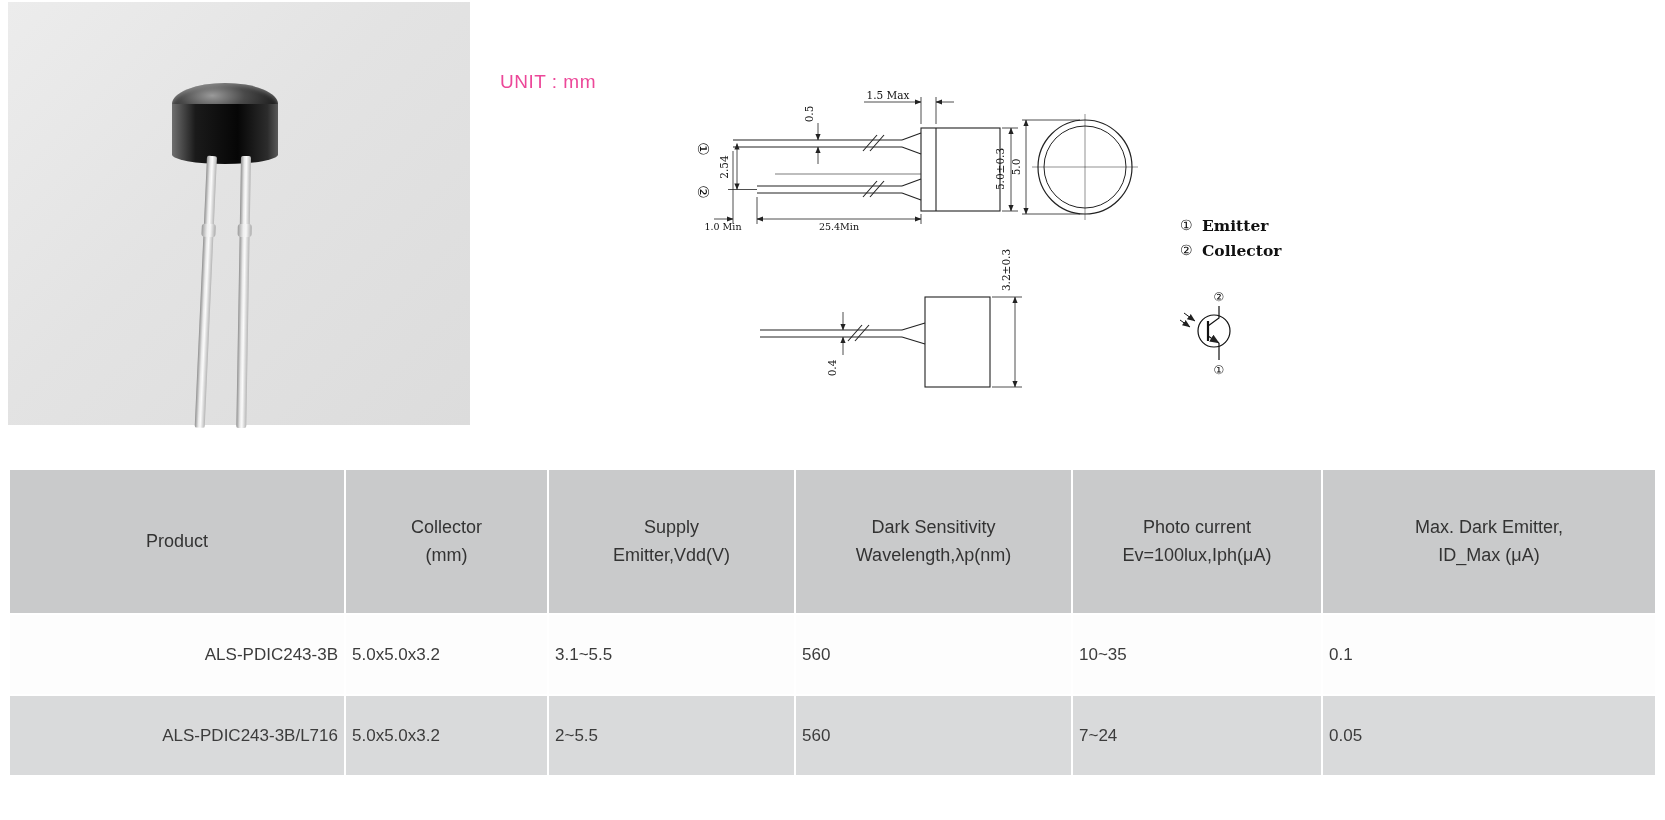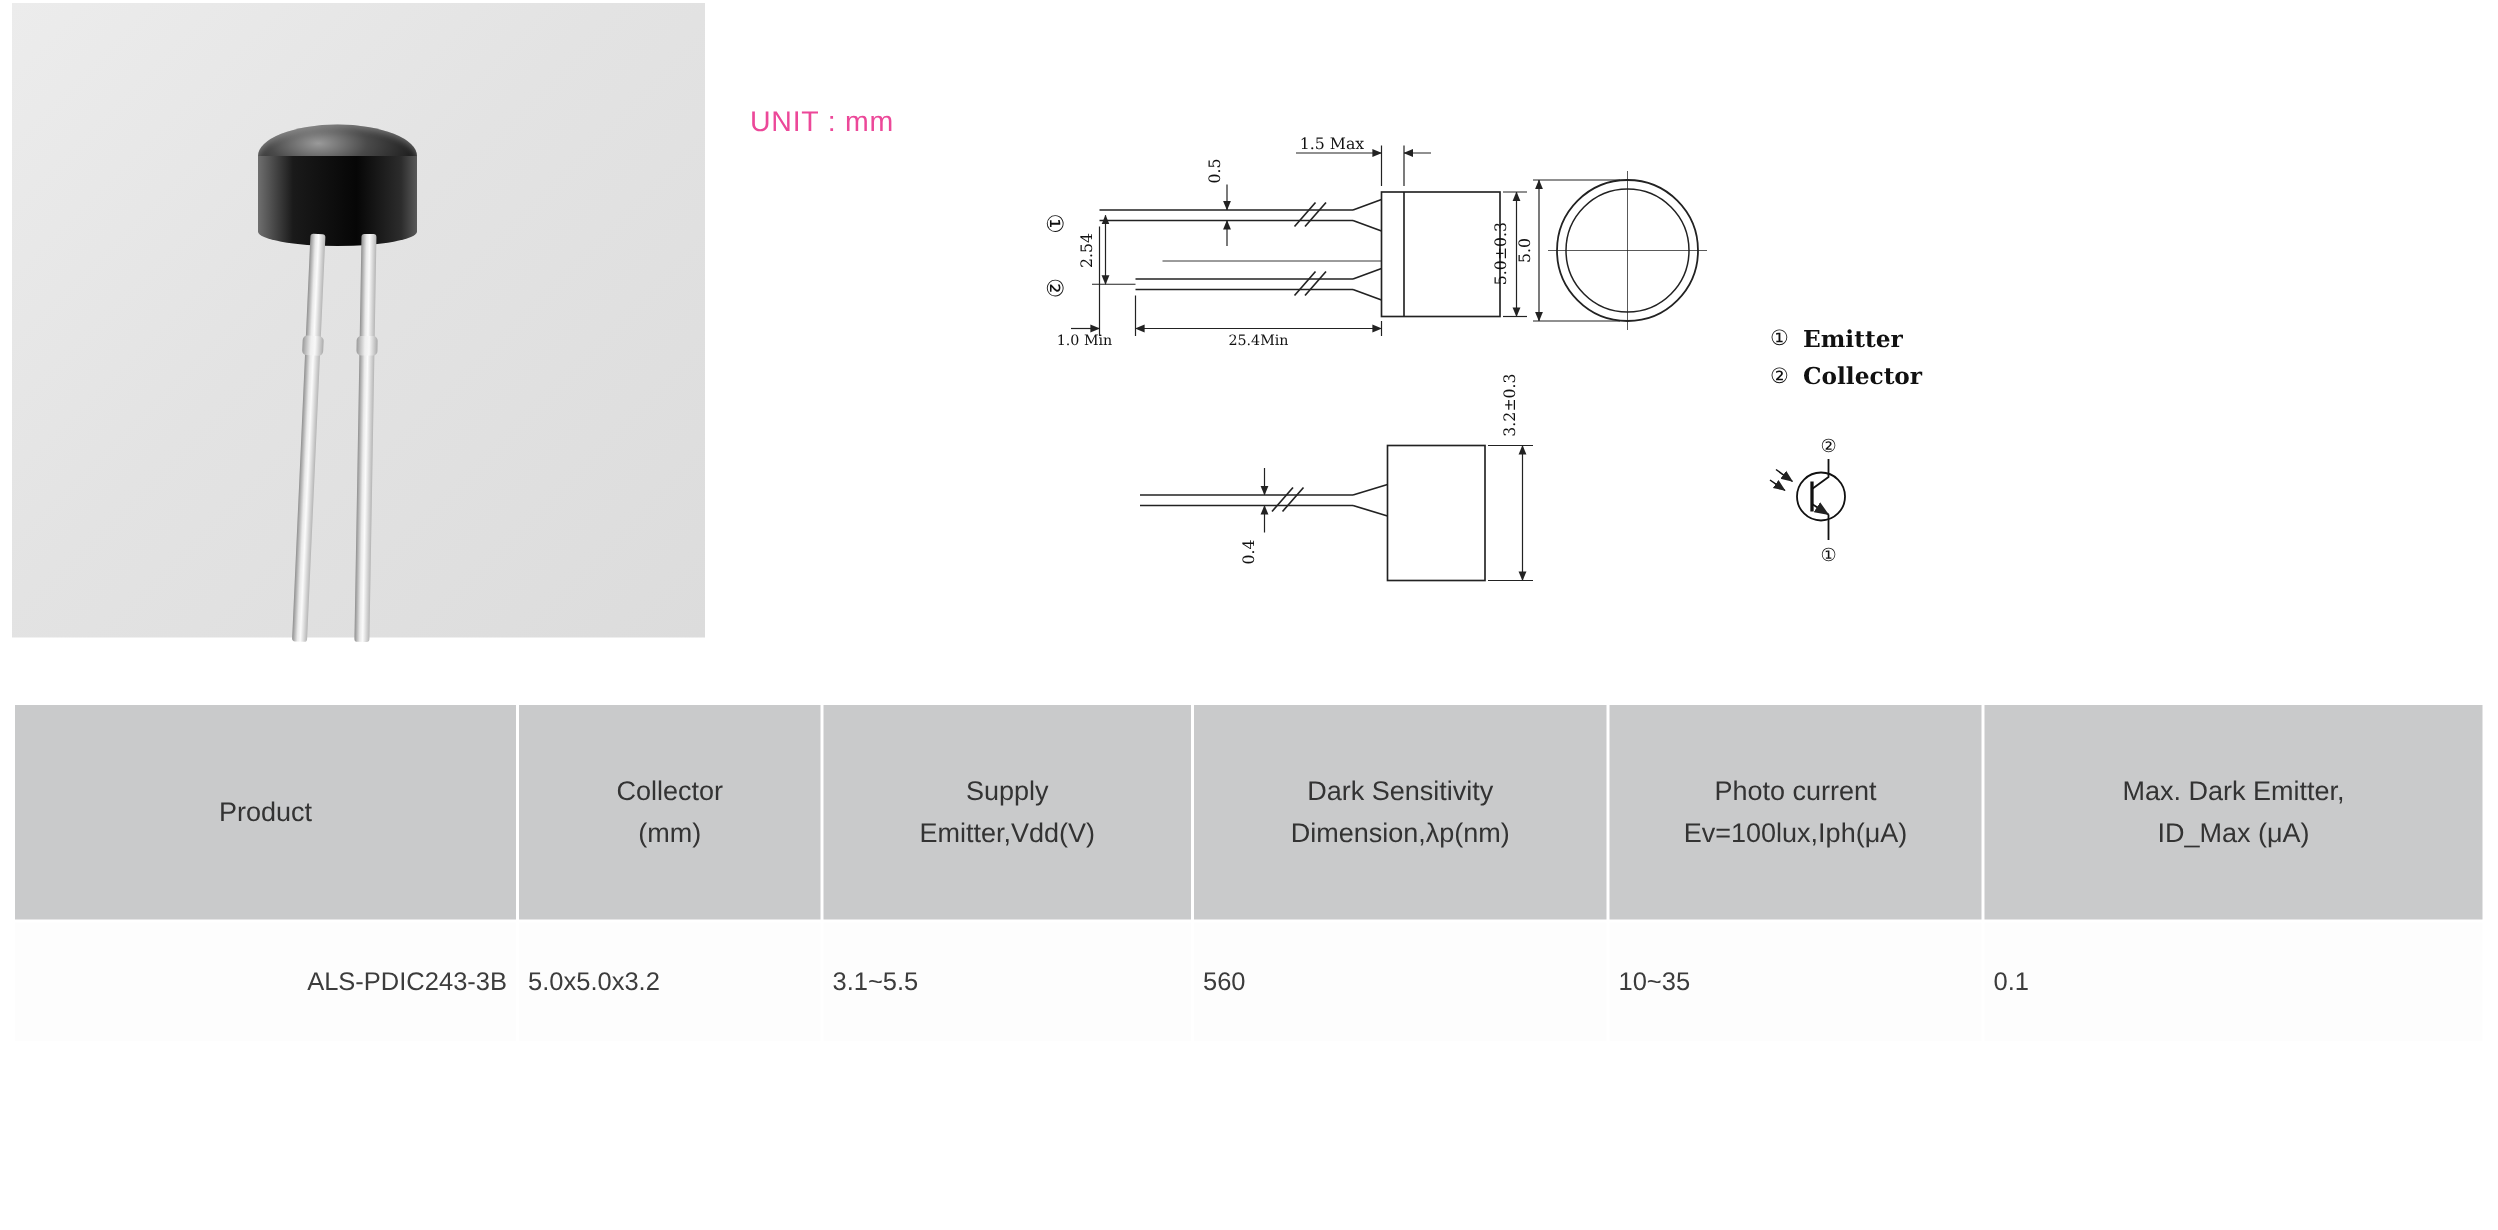--- a/index.html
+++ b/index.html
@@ -185,37 +185,45 @@
         <th>
           <div>Collector</div>
             <div>(mm)</div>
         </th>
         <th>
           <div>Supply</div>
             <div>Emitter,Vdd(V)</div>
         </th>
         <th>
           <div>Dark Sensitivity</div>
-            <div>Dimension,λp(nm)</div>
+            <div>Wavelength,λp(nm)</div>
         </th>
         <th>
           <div>Photo current</div>
             <div>Ev=100lux,Iph(μA)</div>
         </th>
         <th>
           <div>Max. Dark Emitter,</div>
             <div>ID_Max (μA)</div>
         </th>
       </tr>
     </thead>
     <tbody>
       <tr class="r0">
         <td class="prod">ALS-PDIC243-3B</td>
         <td>5.0x5.0x3.2</td>
         <td>3.1~5.5</td>
         <td>560</td>
         <td>10~35</td>
         <td>0.1</td>
       </tr>
+      <tr class="r1">
+        <td class="prod">ALS-PDIC243-3B/L716</td>
+        <td>5.0x5.0x3.2</td>
+        <td>2~5.5</td>
+        <td>560</td>
+        <td>7~24</td>
+        <td>0.05</td>
+      </tr>
     </tbody>
   </table>
 
 </div>
 
 </body></html>

